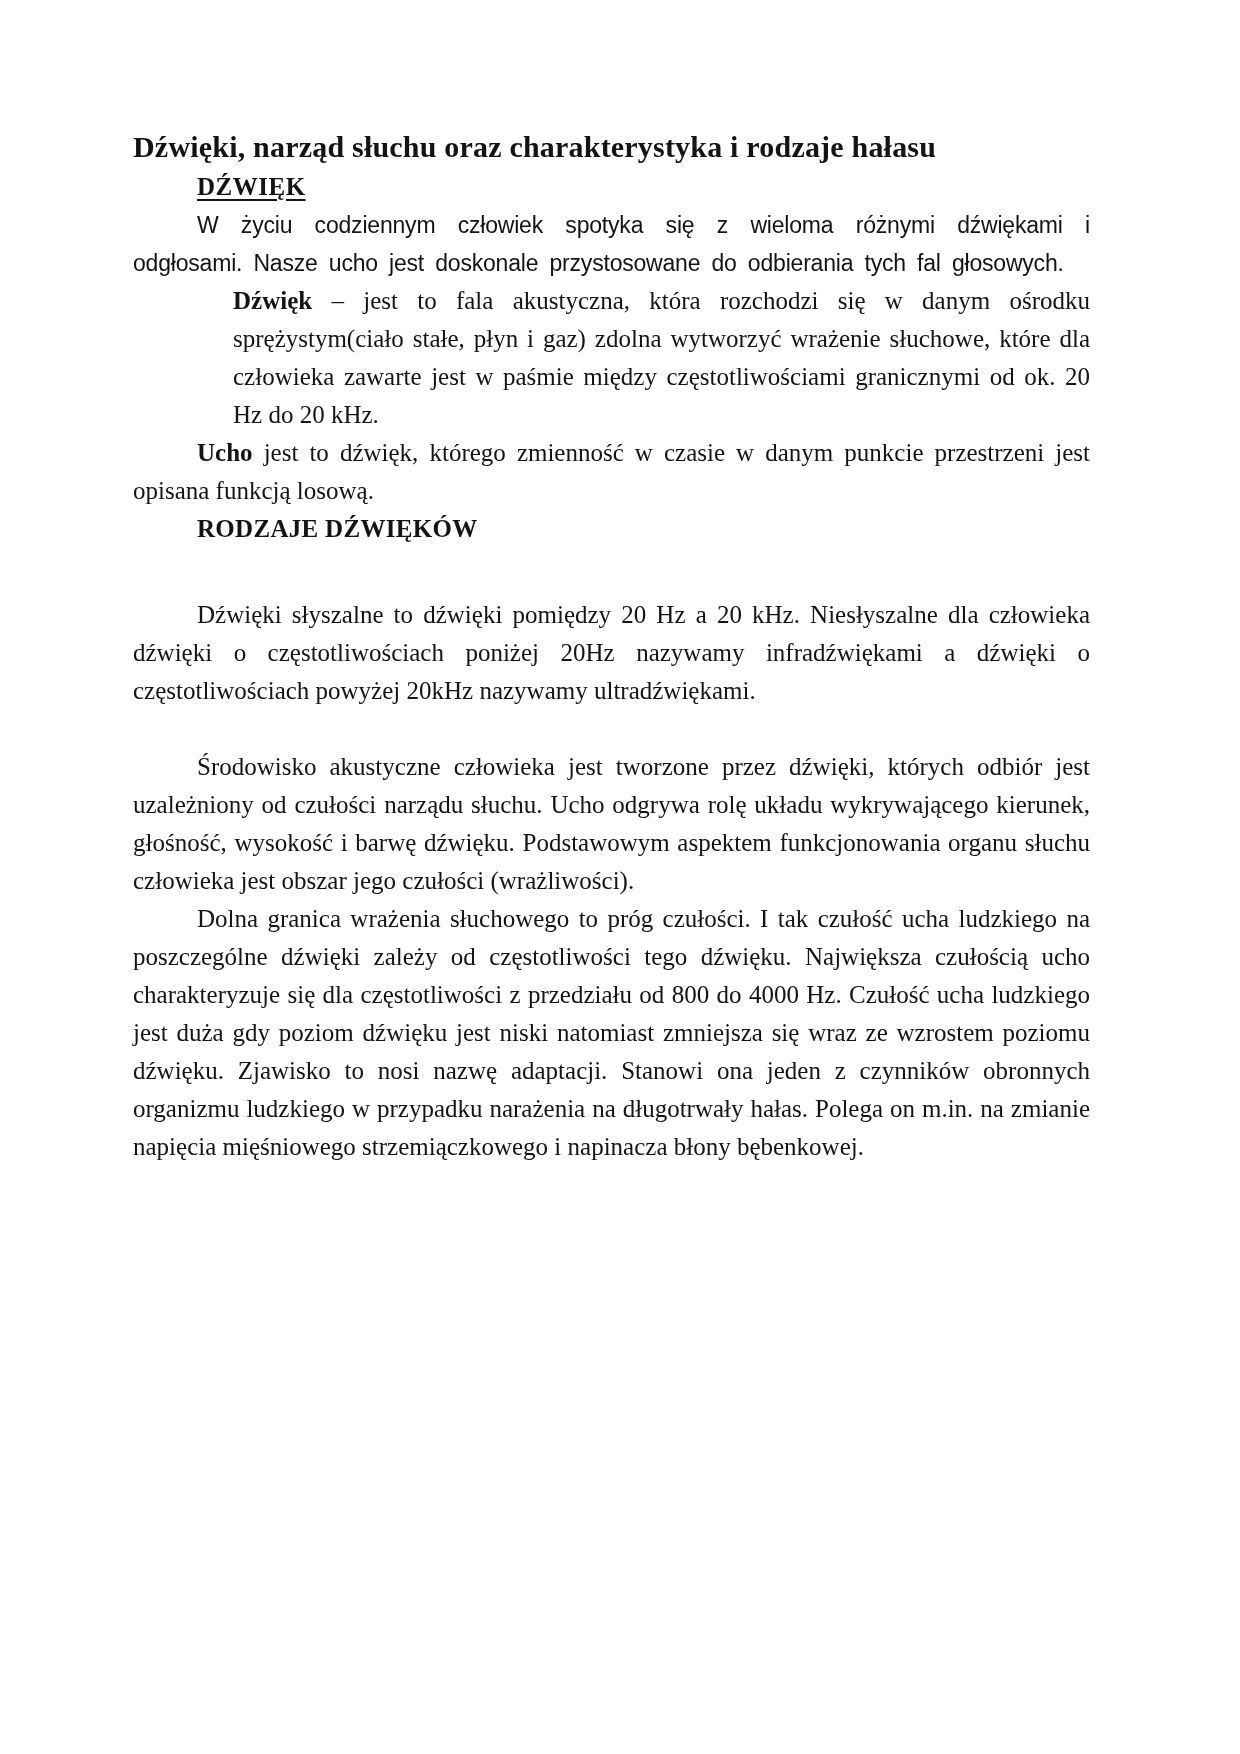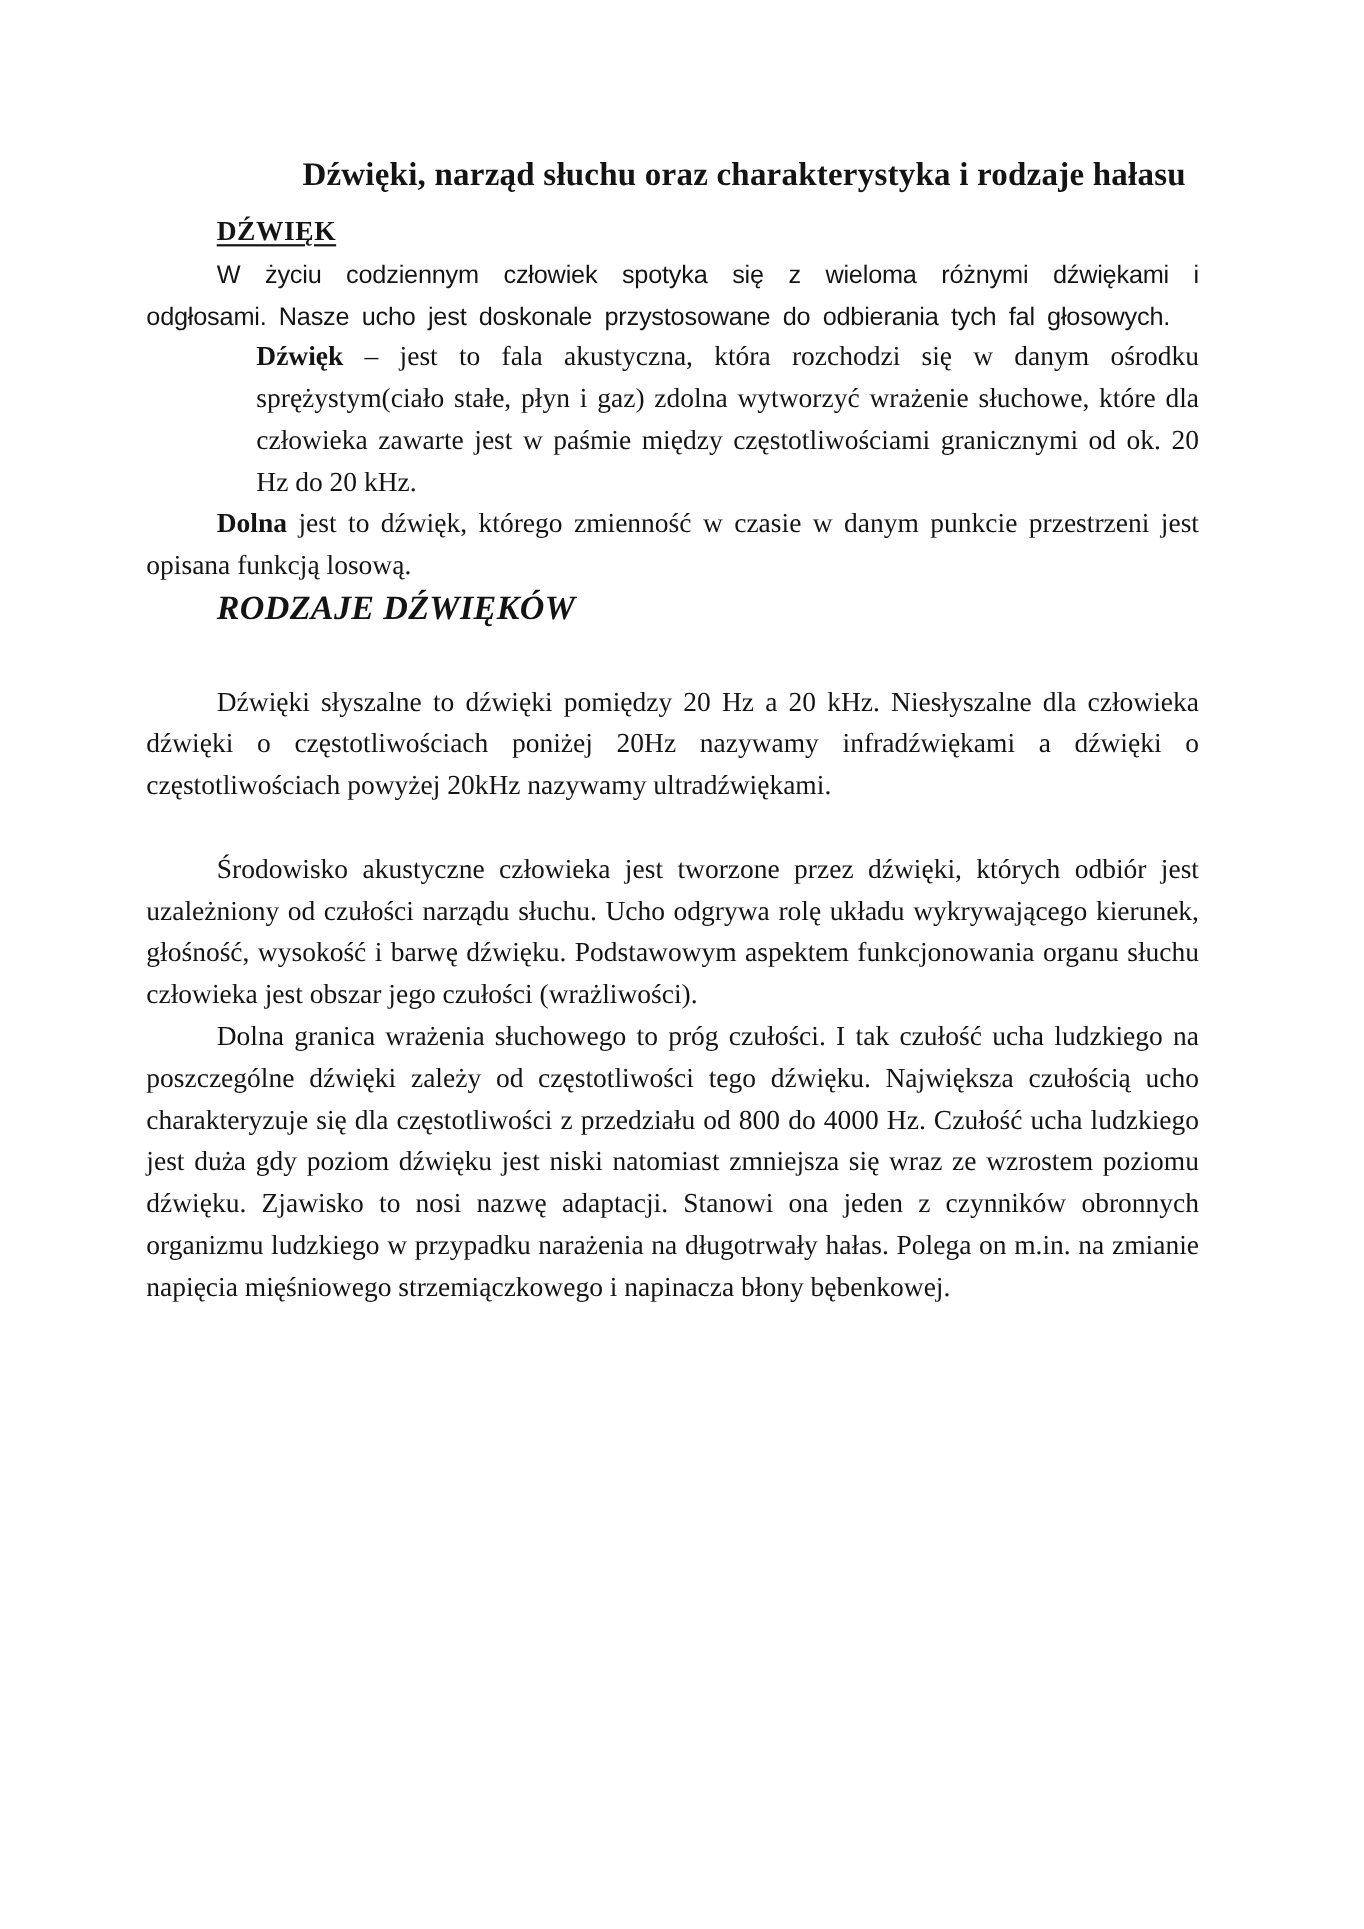--- a/index.html
+++ b/index.html
@@ -17,25 +17,25 @@
     font-family: "Liberation Serif", serif;
     overflow: hidden;
   }
   .content {
     position: absolute;
     left: 133px;
     top: 126px;
     width: 957px;
   }
   .doc-title {
-    margin: 12px;
+    margin: 0;
     font-size: 30px;
     font-weight: bold;
     line-height: 42px;
-    text-align: right;
+    text-align: left;
     letter-spacing: 0.2px;
   }
   .heading-underlined {
     margin: 0;
     margin-left: 64px;
     font-size: 25px;
     font-weight: bold;
     line-height: 38px;
     text-decoration: underline;
     text-decoration-thickness: 2px;
@@ -60,45 +60,44 @@
   }
   .para-first-indent {
     text-indent: 64px;
   }
   .lead-term {
     font-weight: bold;
   }
   .heading-bold {
     margin: 0;
     margin-left: 64px;
-    font-size: 31px;
+    font-size: 25px;
     font-weight: bold;
     line-height: 38px;
     letter-spacing: 0.3px;
-    font-style: italic;
   }
   .gap-two-lines { margin-top: 48px; }
   .gap-one-line  { margin-top: 38px; font-family: Liberation Serif, serif; }
 </style>
 </head>
 <body>
 
 <div class="page">
   <div class="content">
 
     <h1 class="doc-title">Dźwięki, narząd słuchu oraz charakterystyka i rodzaje hałasu</h1>
 
     <h2 class="heading-underlined">DŹWIĘK</h2>
 
     <p class="para para-intro">W życiu codziennym człowiek spotyka się z wieloma różnymi dźwiękami i odgłosami. Nasze ucho jest doskonale przystosowane do odbierania tych fal głosowych.</p>
 
     <p class="para para-block-indent"><span class="lead-term">Dźwięk</span><span> – jest to fala akustyczna, która rozchodzi się w danym ośrodku sprężystym(ciało stałe, płyn i gaz) zdolna wytworzyć wrażenie słuchowe, które dla człowieka zawarte jest w paśmie między częstotliwościami granicznymi od ok. 20 Hz do 20 kHz.</span></p>
 
 
-    <p class="para para-first-indent"><span class="lead-term">Dolna</span><span> jest to dźwięk, którego zmienność w czasie w danym punkcie przestrzeni jest opisana funkcją losową.</span></p>
+    <p class="para para-first-indent"><span class="lead-term">Ucho</span><span> jest to dźwięk, którego zmienność w czasie w danym punkcie przestrzeni jest opisana funkcją losową.</span></p>
 
     <h2 class="heading-bold">RODZAJE DŹWIĘKÓW</h2>
 
     <p class="para para-first-indent gap-two-lines">Dźwięki słyszalne to dźwięki pomiędzy 20 Hz a 20 kHz. Niesłyszalne dla człowieka dźwięki o częstotliwościach poniżej 20Hz nazywamy infradźwiękami a dźwięki o częstotliwościach powyżej 20kHz nazywamy ultradźwiękami.</p>
 
     <p class="para para-first-indent gap-one-line">Środowisko akustyczne człowieka jest tworzone przez dźwięki, których odbiór jest uzależniony od czułości narządu słuchu. Ucho odgrywa rolę układu wykrywającego kierunek, głośność, wysokość i barwę dźwięku. Podstawowym aspektem funkcjonowania organu słuchu człowieka jest obszar jego czułości (wrażliwości).</p>
 
     <p class="para para-first-indent">Dolna granica wrażenia słuchowego to próg czułości. I tak czułość ucha ludzkiego na poszczególne dźwięki zależy od częstotliwości tego dźwięku. Największa czułością ucho charakteryzuje się dla częstotliwości z przedziału od 800 do 4000 Hz. Czułość ucha ludzkiego jest duża gdy poziom dźwięku jest niski natomiast zmniejsza się wraz ze wzrostem poziomu dźwięku. Zjawisko to nosi nazwę adaptacji. Stanowi ona jeden z czynników obronnych organizmu ludzkiego w przypadku narażenia na długotrwały hałas. Polega on m.in. na zmianie napięcia mięśniowego strzemiączkowego i napinacza błony bębenkowej.</p>
 
 

